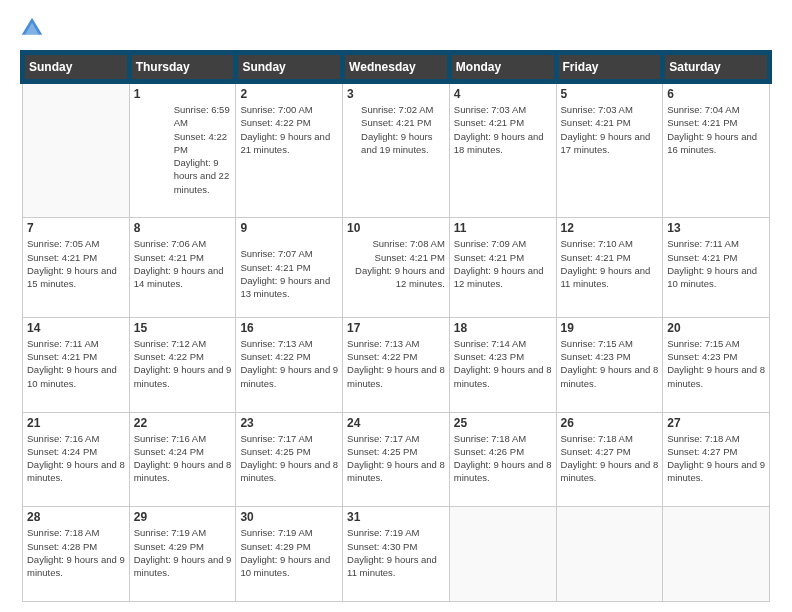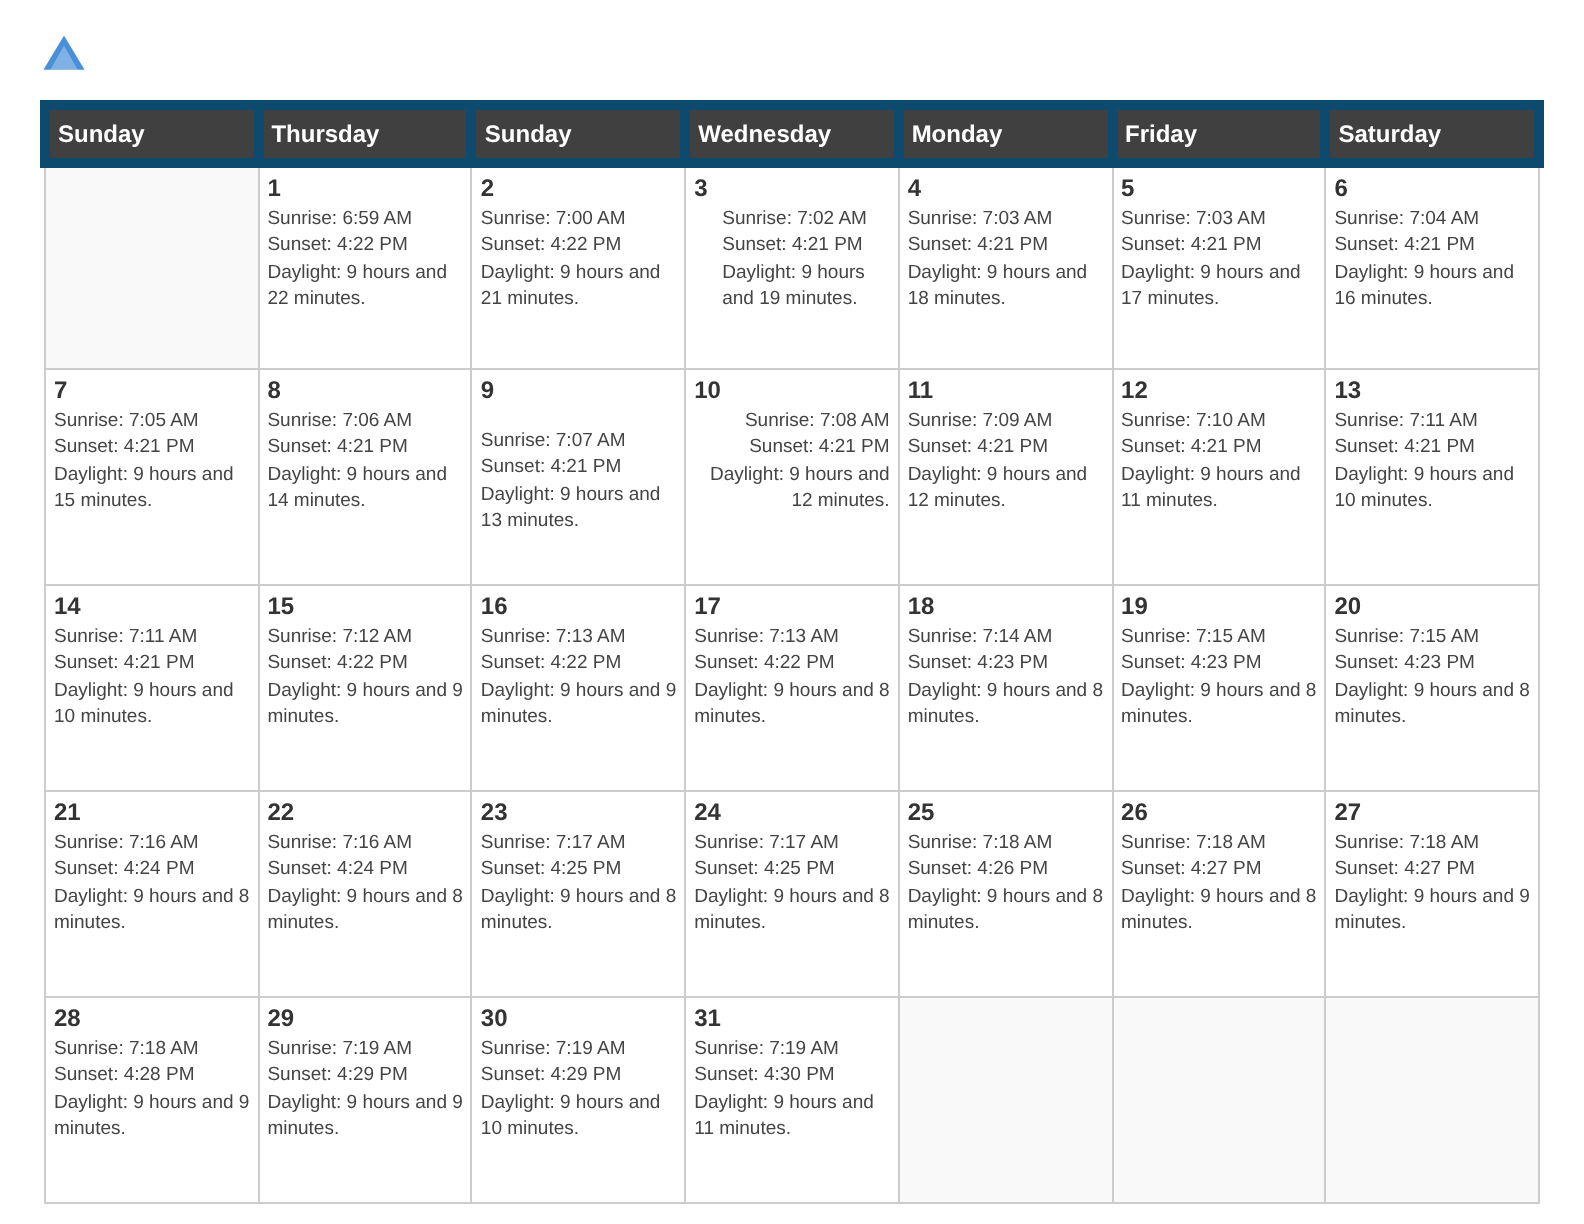--- a/index.html
+++ b/index.html
@@ -123,21 +123,21 @@
           <th>Monday</th>
           <th>Friday</th>
           <th>Saturday</th>
         </tr>
     </thead>
     <tbody id="calendar-body">
     <tr>
           <td class="empty-cell"></td>
           <td>
             <div class="day-number">1</div>
-            <div class="day-info" style="white-space: pre-line;">Sunrise: 6:59 AM
+            <div class="day-info" style="white-space: pre-line; margin-left: 40px;">Sunrise: 6:59 AM
 Sunset: 4:22 PM
 Daylight: 9 hours and 22 minutes.</div>
           </td>
           <td>
             <div class="day-number">2</div>
             <div class="day-info" style="white-space: pre-line;">Sunrise: 7:00 AM
 Sunset: 4:22 PM
 Daylight: 9 hours and 21 minutes.</div>
           </td>
           <td>

